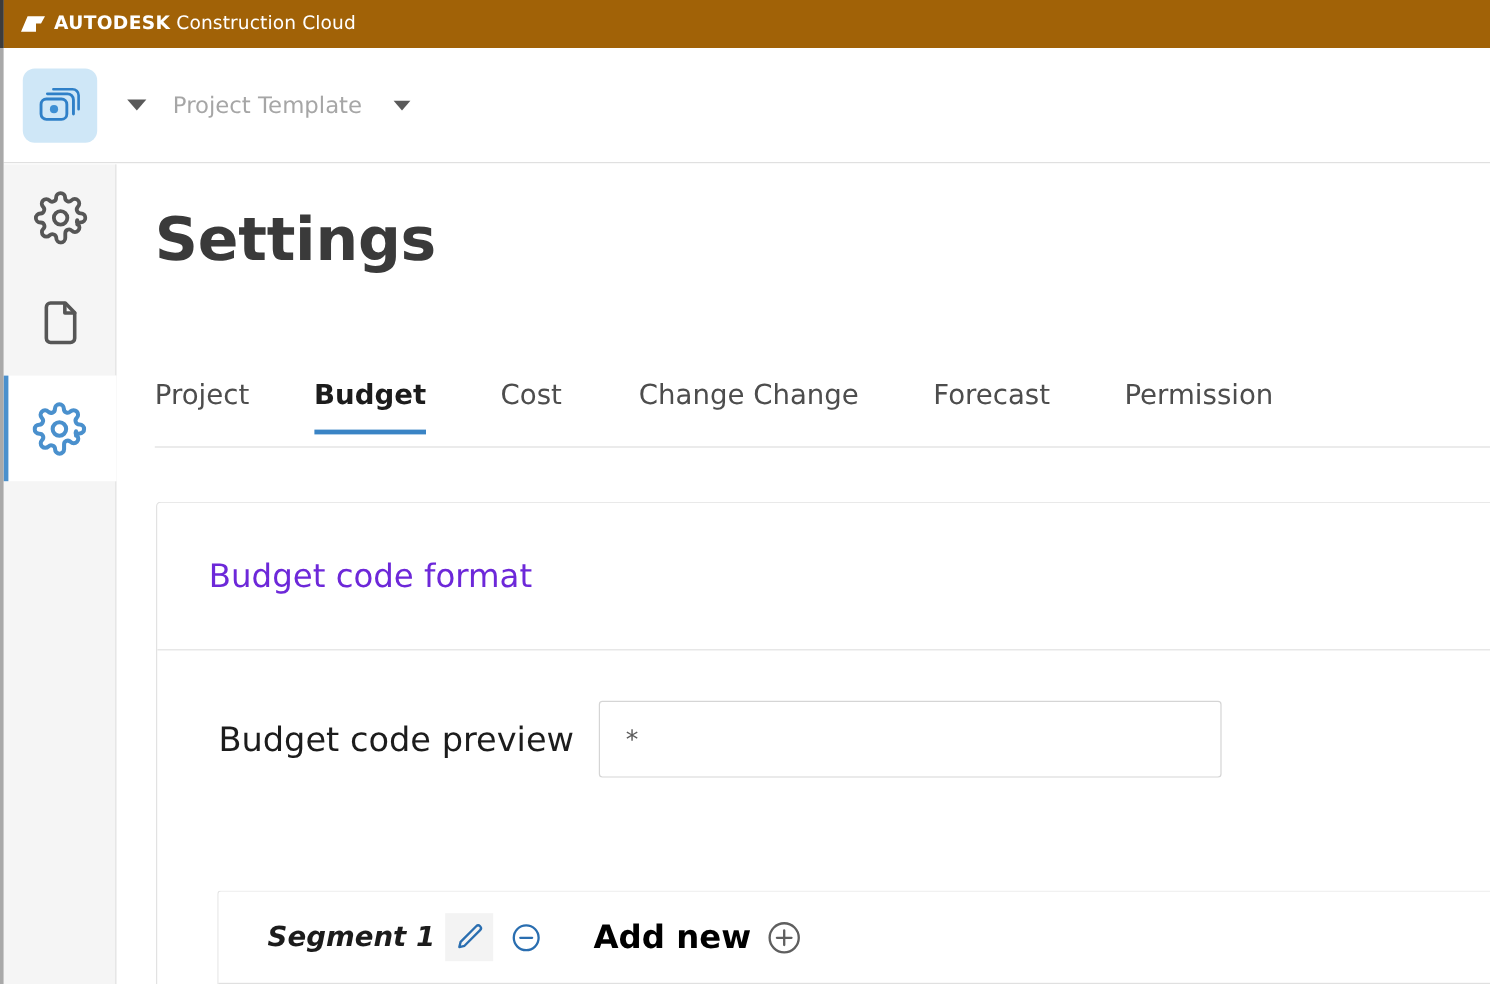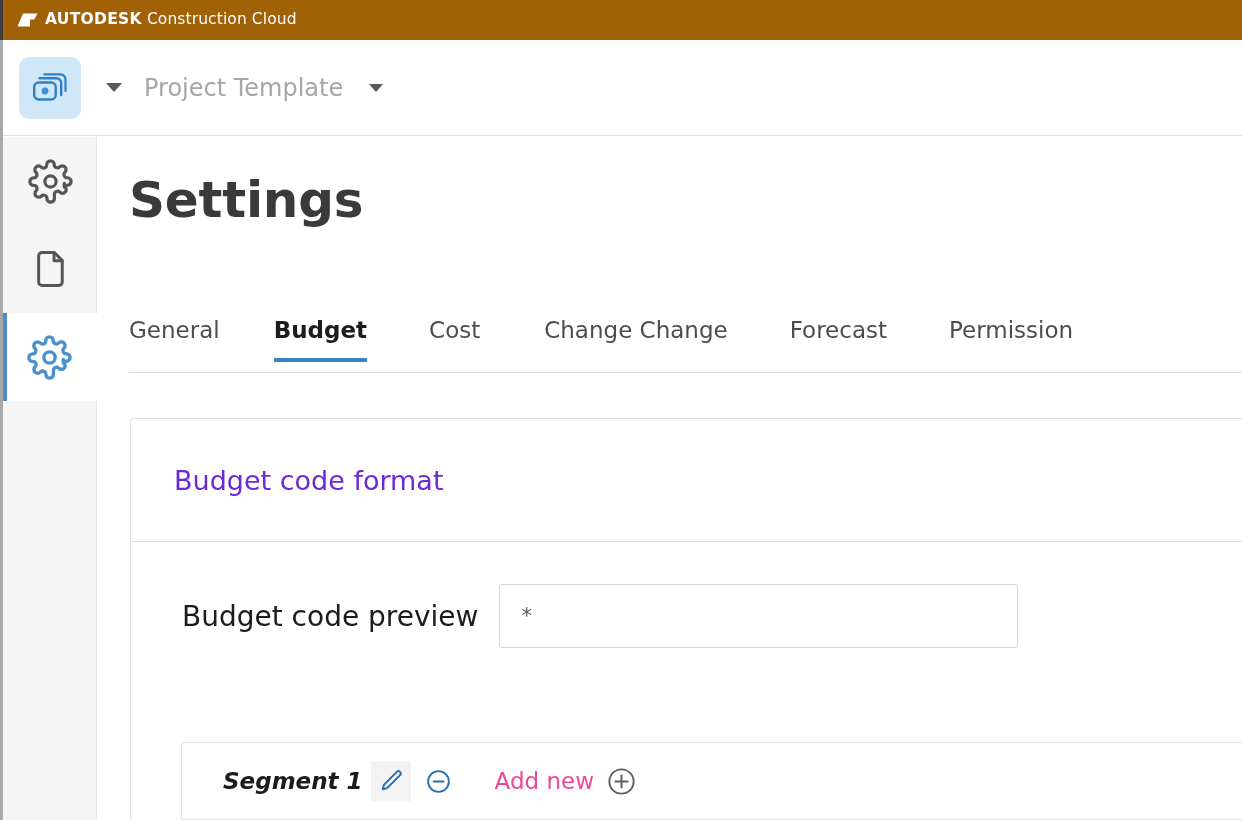--- a/index.html
+++ b/index.html
@@ -108,21 +108,21 @@
     border-top: 9px solid #5a5a5a;
   }
   .caret-small {
     border-left-width: 7px;
     border-right-width: 7px;
     border-top-width: 8px;
   }
   .hdr-caret-1 { margin-left: 25px; }
   .crumb-label {
     margin-left: 22px;
-    font-size: 24px;
+    font-size: 19px;
     color: #a6a6a6;
     font-weight: 400;
     white-space: nowrap;
   }
   .crumb-title {
     margin-left: 24px;
     font-size: 24px;
     color: #1a1a1a;
     font-weight: 700;
     white-space: nowrap;
@@ -330,23 +330,23 @@
   .icon-btn.hovered {
     background: #f3f3f3;
   }
   .add-new {
     display: flex;
     align-items: center;
     margin-left: 36px;
     gap: 12px;
   }
   .add-new-label {
-    font-size: 23px;
-    color: #ec4899;
-    font-weight: 400;
+    font-size: 27px;
+    color: #000000;
+    font-weight: 700;
     white-space: nowrap;
   }
   svg { display: block; }
 </style>
 </head>
 <body>
 
 <div class="page">
 
   <div class="edge-strip"></div>
@@ -413,21 +413,21 @@
     </div>
 
   </div>
 
   <div class="main">
 
     <div class="page-title">Settings</div>
 
     <div class="tabs">
       <div class="tab" style="margin-right:54px;">
-        <span>General</span>
+        <span>Project</span>
       </div>
       <div class="tab active" style="margin-right:62px;">
         <span>Budget</span>
       </div>
       <div class="tab" style="margin-right:64px;">
         <span>Cost</span>
       </div>
       <div class="tab" style="margin-right:62px;">
         <span>Change Change</span>
       </div>

